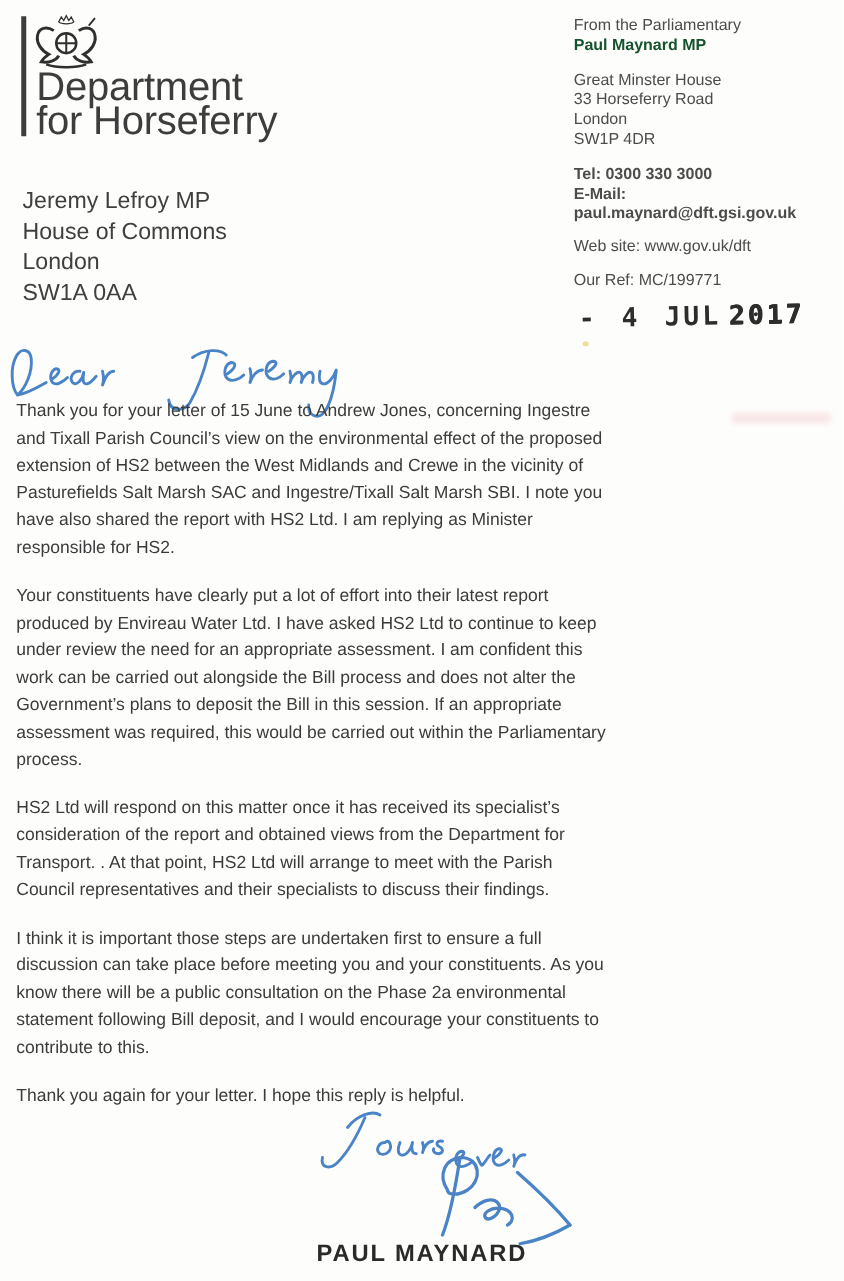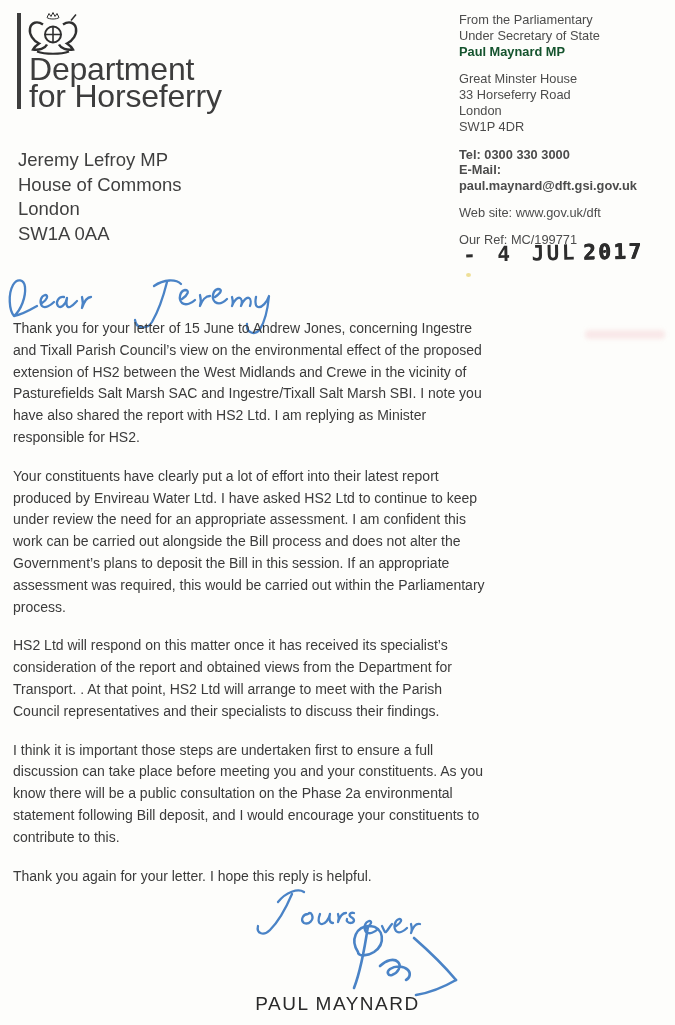--- a/index.html
+++ b/index.html
@@ -51,21 +51,21 @@
   
   .body-text { position:absolute; left:13px; top:318px; width:658px; }
   .body-text p {
     margin:0 0 17px 0; font-size:14px; line-height:21.8px;
     color:#3b3b3b; white-space:pre-line;
   }
 
   
   .signatory {
     position:absolute; left:0; top:993px; width:675px; text-align:center;
-    font-size:19px; font-weight:normal; letter-spacing:1.5px; color:#2a2a2a;
+    font-size:19px; font-weight:bold; letter-spacing:1.5px; color:#2a2a2a;
   }
 
   
   .crest path, .crest circle { stroke:#2f2f2f; fill:none; }
 
   
   .artifact-pink {
     position:absolute; left:585px; top:330px; width:80px; height:9px;
     background:rgba(238,160,170,0.22); filter:blur(2px); border-radius:4px;
   }
@@ -90,21 +90,20 @@
     <path d="M10,41 C18,44 34,44 42,41" stroke-width="2"></path>
   </svg>
   <div class="dept-name">
     <div>Department</div>
     <div>for Horseferry</div>
   </div>
 
   <div class="sender">
     <div class="grp">
       <div>From the Parliamentary</div>
-      <div>Under Secretary of State</div>
       <div class="bold">Paul Maynard MP</div>
     </div>
     <div class="grp">
       <div>Great Minster House</div>
       <div>33 Horseferry Road</div>
       <div>London</div>
       <div>SW1P 4DR</div>
     </div>
     <div class="grp" style="margin-bottom:11px;font-weight:bold;">
       <div>Tel: 0300 330 3000</div>

